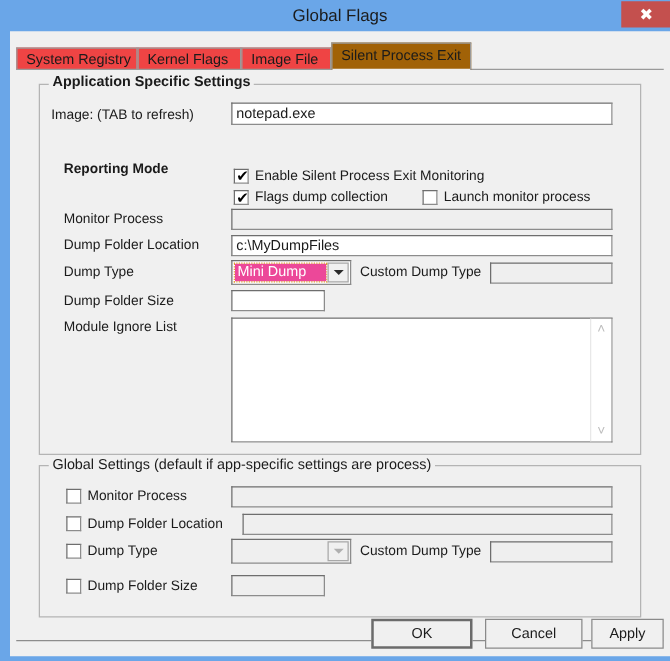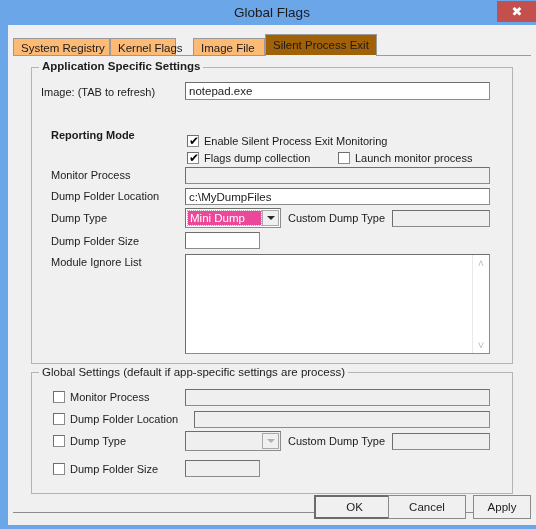--- a/index.html
+++ b/index.html
@@ -38,21 +38,21 @@
     background:#f0f0f0;
     box-sizing:border-box;
   }
   
   .tabstrip{
     position:absolute;left:5px;top:9px;width:518px;height:22px;
   }
   .tab{
     position:absolute;top:4px;height:18px;
     box-sizing:border-box;
-    background:#fdba74;
+    background:#ef4444;
     border-left:1px solid #9a9a9a;
     border-right:1px solid #9a9a9a;
     border-top:1px solid #9a9a9a;
     font-size:11.5px;color:#1b1b1b;
     padding:0 7px;line-height:18px;
     white-space:nowrap;cursor:pointer;
   }
   .tab.active{
     top:0;height:22px;line-height:21px;
     background:#a16207;
@@ -172,38 +172,38 @@
     position:absolute;box-sizing:border-box;
     height:24px;
     background:#f0f0f0;
     border:1px solid #8a8a8a;
     font-family:"Liberation Sans", sans-serif;
     font-size:11.5px;color:#1b1b1b;
     text-align:center;line-height:22px;
     cursor:pointer;
   }
   .btn.default{
-    border:2px solid #6b6b6b;line-height:20px;margin-left:17px;
+    border:2px solid #6b6b6b;line-height:20px;
   }
 </style>
 </head>
 <body>
 
 <div class="window">
 
   <div class="titlebar">
     <div class="title-text">Global Flags</div>
     <div class="close-btn">✖</div>
   </div>
 
   <div class="client">
 
     <div class="tabstrip">
       <div class="tab" style="left:0px;width:97px;">System Registry</div>
-      <div class="tab" style="left:97px;width:66px;">Kernel Flags</div>
+      <div class="tab" style="left:97px;width:83px;">Kernel Flags</div>
       <div class="tab" style="left:180px;width:72px;">Image File</div>
       <div class="tab active" style="left:252px;width:112px;">Silent Process Exit</div>
     </div>
     <div class="tab-underline"></div>
     <div class="tab-underline-cut" style="left:258px;width:110px;"></div>
 
     <div class="group" style="left:23px;top:42px;width:482px;height:297px;"></div>
     <div class="group-label" style="left:31px;top:35px;font-weight:bold;">Application Specific Settings</div>
 
     <div class="lbl" style="left:33px;top:61px;">Image:  (TAB to refresh)</div>

